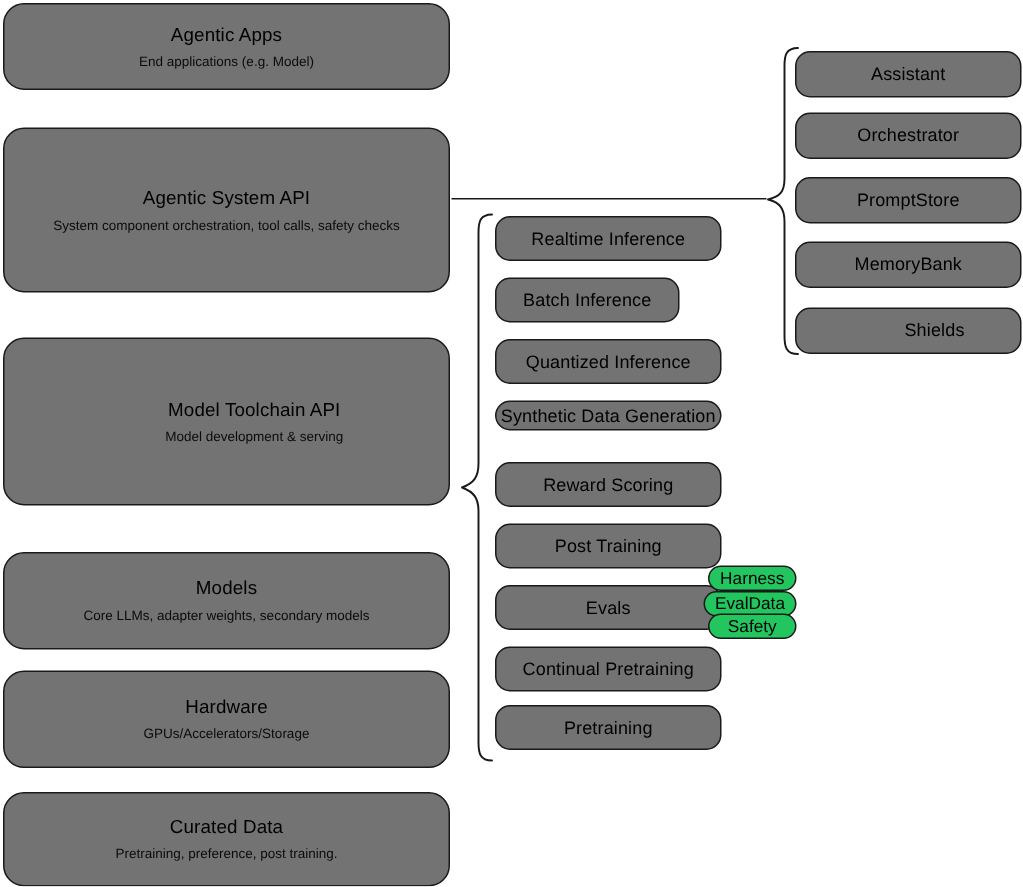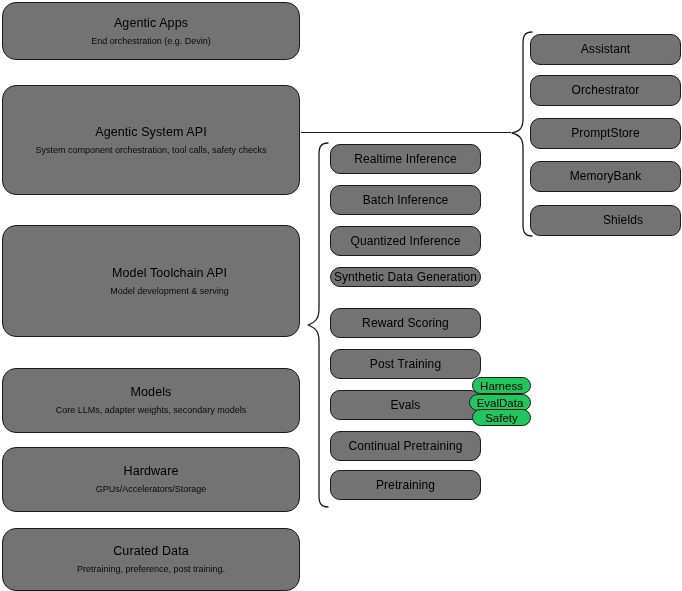--- a/index.html
+++ b/index.html
@@ -92,21 +92,21 @@
     stroke-linejoin: round;
   }
 </style>
 </head>
 <body>
 
 <div id="canvas">
 
   <div class="node layer" style="left:2px; top:2px; width:298px; height:58px;">
     <div class="title">Agentic Apps</div>
-    <div class="sub">End orchestration (e.g. Devin)</div>
+    <div class="sub">End applications (e.g. Model)</div>
   </div>
 
   <div class="node layer" style="left:2px; top:85px; width:298px; height:110px;">
     <div class="title">Agentic System API</div>
     <div class="sub">System component orchestration, tool calls, safety checks</div>
   </div>
 
   <div class="node layer" style="left:2px; top:225px; width:298px; height:112px;padding-left:37px;">
     <div class="title">Model Toolchain API</div>
     <div class="sub">Model development &amp; serving</div>
@@ -129,21 +129,21 @@
 
   <div class="lead" style="left:301px; top:132px; width:210px;"></div>
 
   <svg class="brace" style="left:306px; top:142px;" width="24" height="366" viewBox="0 0 24 366">
     <path d="M22,1 C14,1 13,6 13,13 L13,167 C13,176 10,180 2,183 C10,186 13,190 13,199 L13,353 C13,360 14,365 22,365"></path>
   </svg>
 
   <div class="node chip" style="left:330px; top:144px; width:151px; height:30px;">
     <div class="title">Realtime Inference</div>
   </div>
-  <div class="node chip" style="left:330px; top:185px; width:151px; height:30px;">
+  <div class="node chip" style="left:330px; top:185px; width:123px; height:30px;">
     <div class="title">Batch Inference</div>
   </div>
   <div class="node chip" style="left:330px; top:226px; width:151px; height:30px;">
     <div class="title">Quantized Inference</div>
   </div>
   <div class="node chip" style="left:330px; top:267px; width:151px; height:20px;">
     <div class="title">Synthetic Data Generation</div>
   </div>
   <div class="node chip" style="left:330px; top:308px; width:151px; height:30px;">
     <div class="title">Reward Scoring</div>

